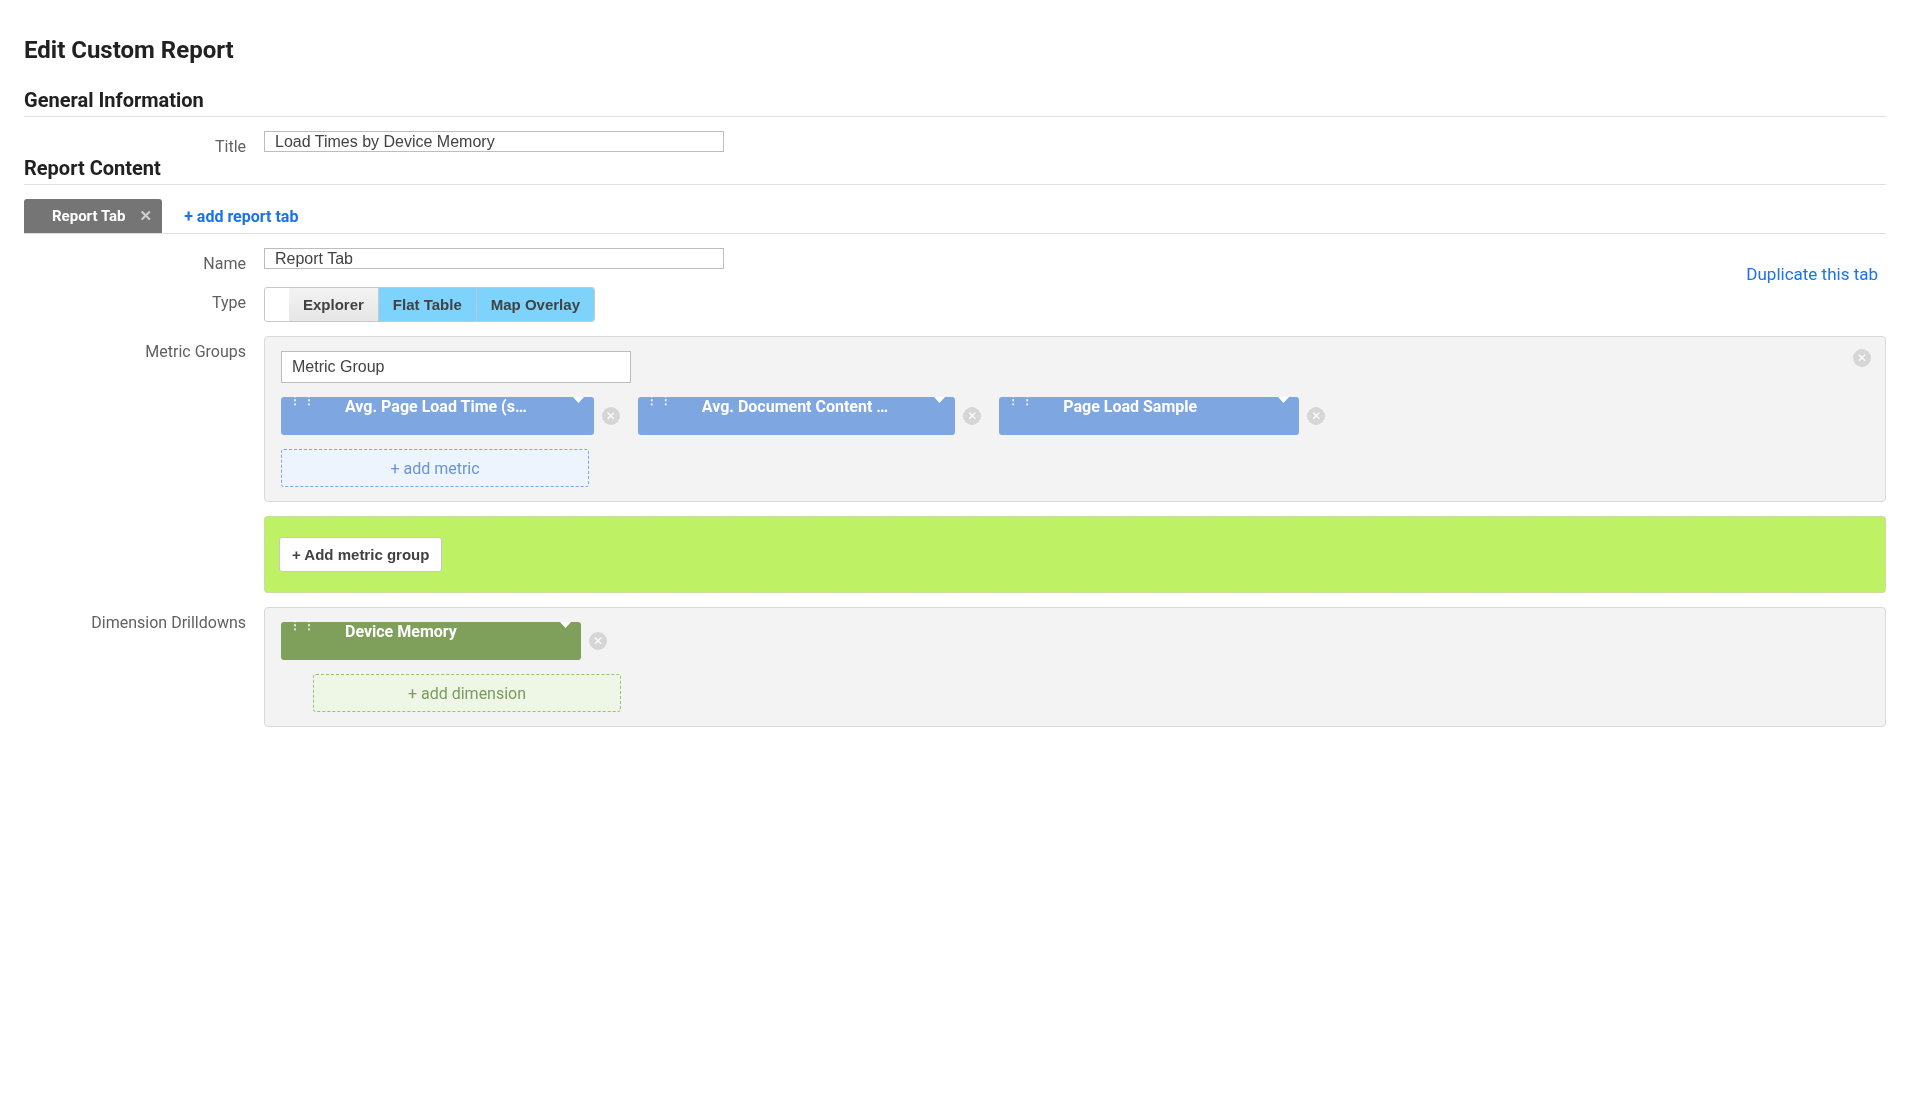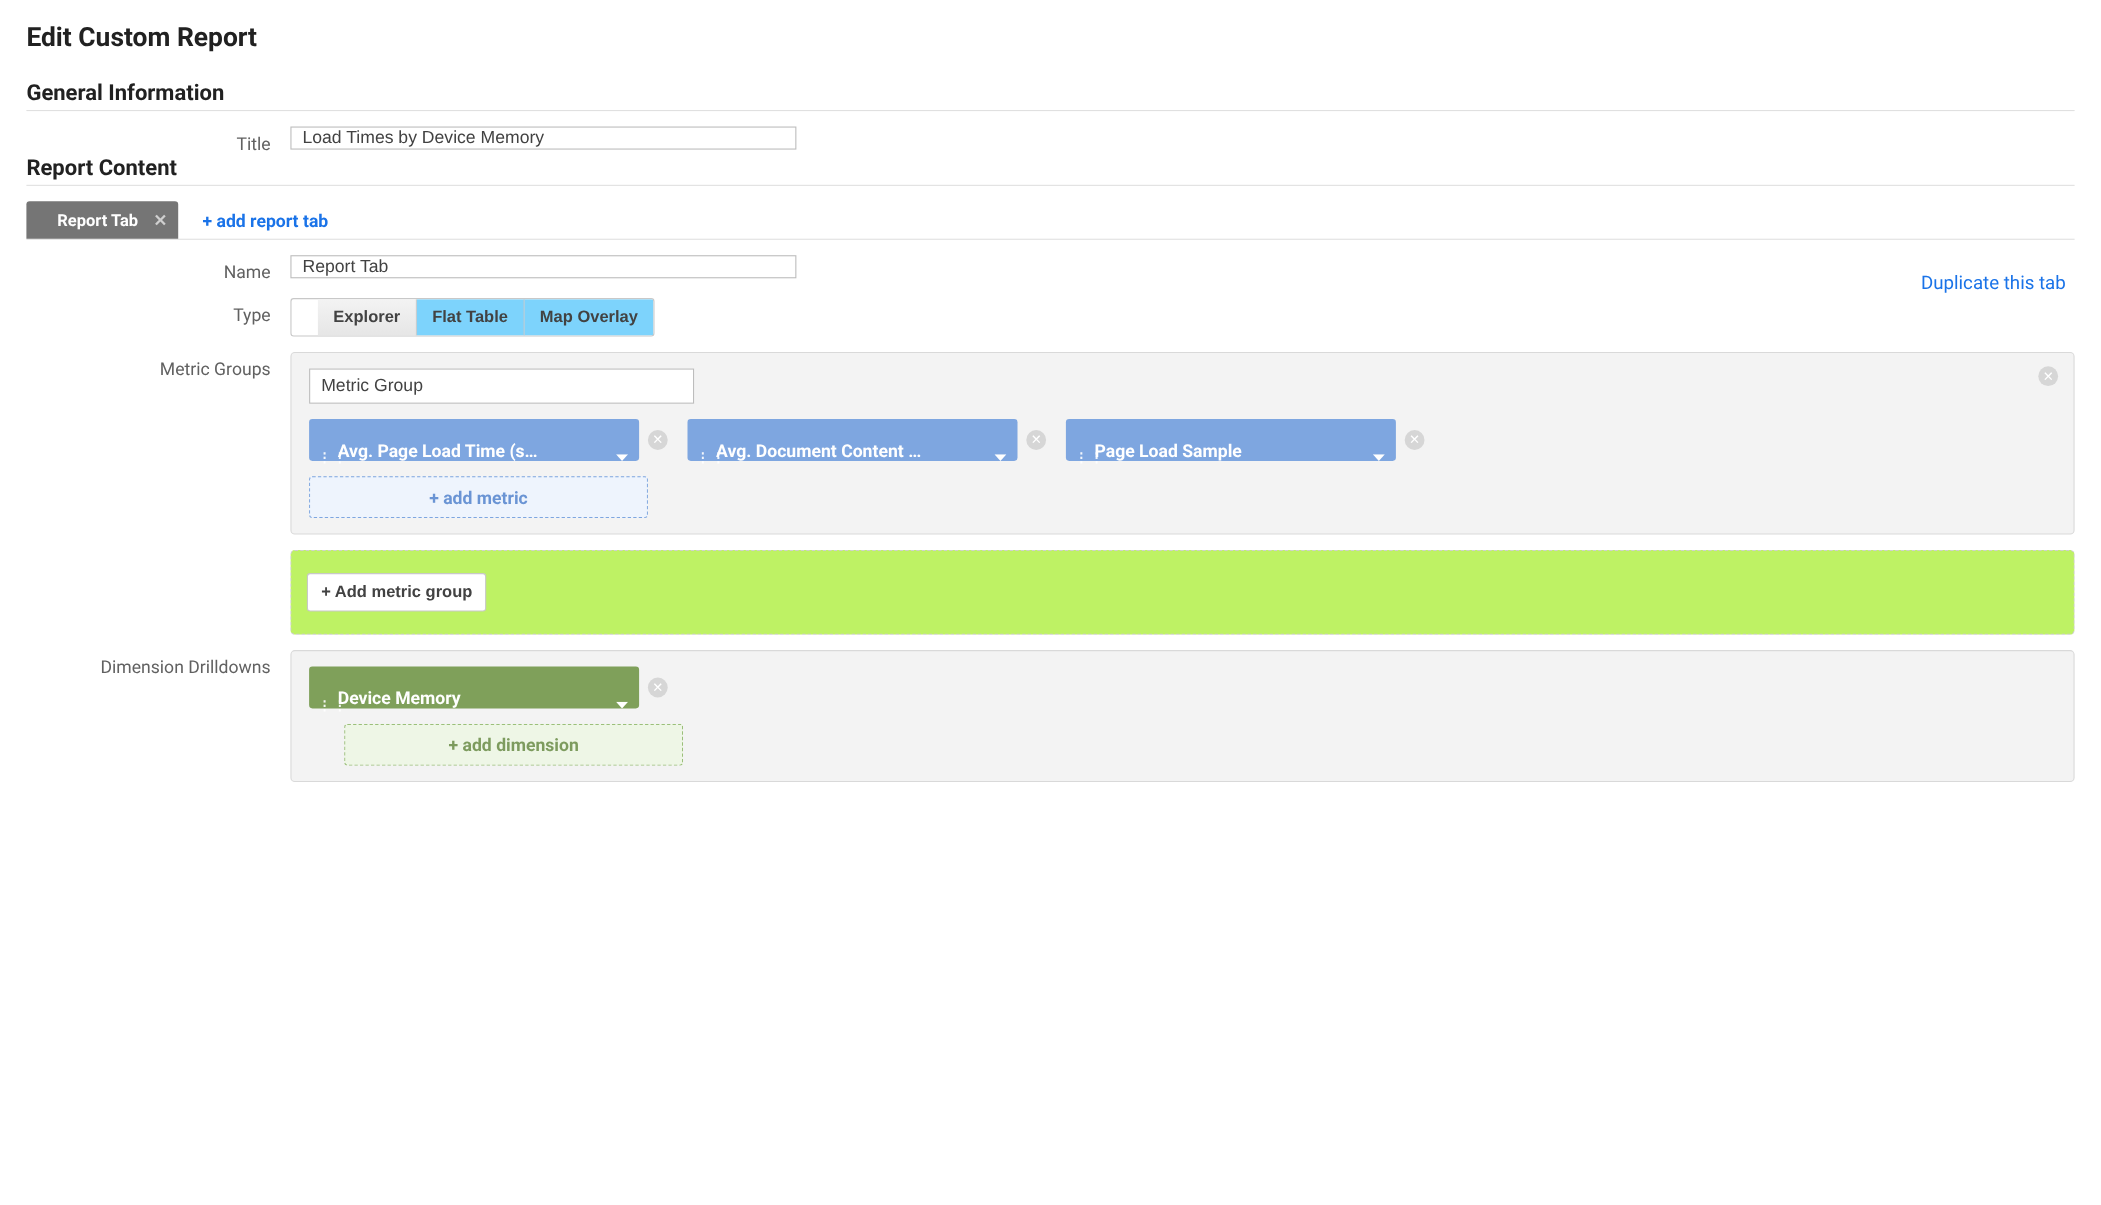--- a/index.html
+++ b/index.html
@@ -7,21 +7,21 @@
     margin: 0;
     padding: 20px 24px;
     font-family: Roboto, Arial, sans-serif;
     font-size: 14px;
     color: #212121;
     background: #fff;
   }
   h1.page-title {
     font-size: 24px;
     font-weight: 700;
-    margin: 0 0 24px 0;
+    margin: 16px 0 24px 0;
     color: #212121;
   }
   h2.section-title {
     font-size: 20px;
     font-weight: 700;
     margin: 0 0 6px 0;
     padding-bottom: 4px;
     border-bottom: 1px solid #e0e0e0;
     color: #212121;
   }
@@ -154,31 +154,32 @@
     flex-wrap: wrap;
     gap: 18px;
     align-items: center;
   }
   .pill-wrap {
     display: inline-flex;
     align-items: center;
   }
   .pill {
     display: inline-flex;
-    align-items: flex-end;
+    align-items: flex-start;
     height: 38px;
     border-radius: 3px;
     color: #fff;
     font-weight: 700;
     font-size: 16px;
     padding: 0 10px 0 8px;
     min-width: 300px;
     max-width: 320px;
     cursor: grab;
     position: relative;
+    gap: 38px;
   }
   .pill.blue { background: #7ea6e0; }
   .pill.green { background: #7fa05a; }
   .pill .grip {
     width: 10px;
     margin-right: 8px;
     color: rgba(255,255,255,0.9);
     font-size: 12px;
     line-height: 6px;
     letter-spacing: 2px;
@@ -206,21 +207,21 @@
     text-align: center;
     cursor: pointer;
   }
   .add-pill {
     display: inline-flex;
     align-items: center;
     justify-content: center;
     height: 38px;
     min-width: 308px;
     border-radius: 3px;
-    font-weight: 700;
+    font-weight: 400;
     font-size: 16px;
     cursor: pointer;
     margin-top: 14px;
   }
   .add-pill.blue {
     border: 1.5px dashed #7ea6e0;
     background: #eef4fd;
     color: #6a94d4;
   }
   .add-pill.green {

